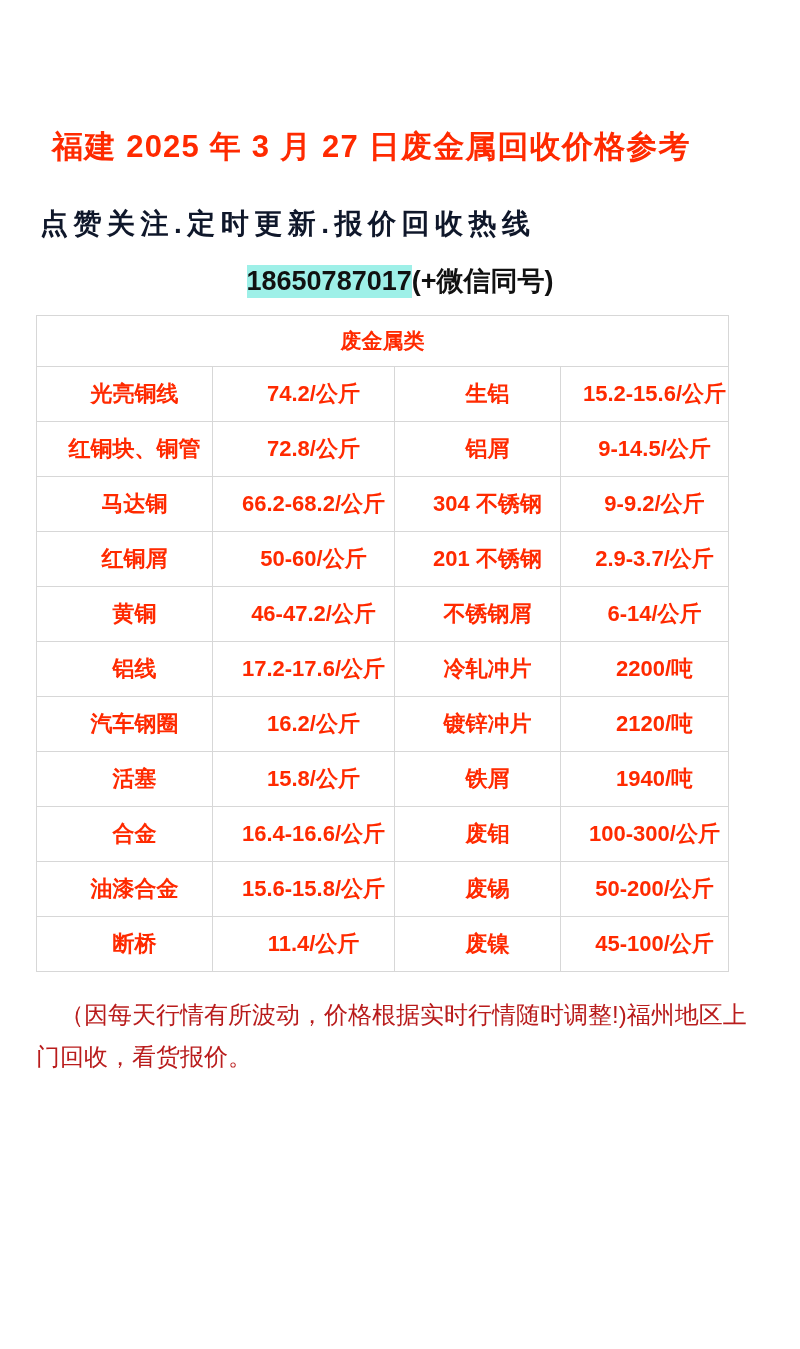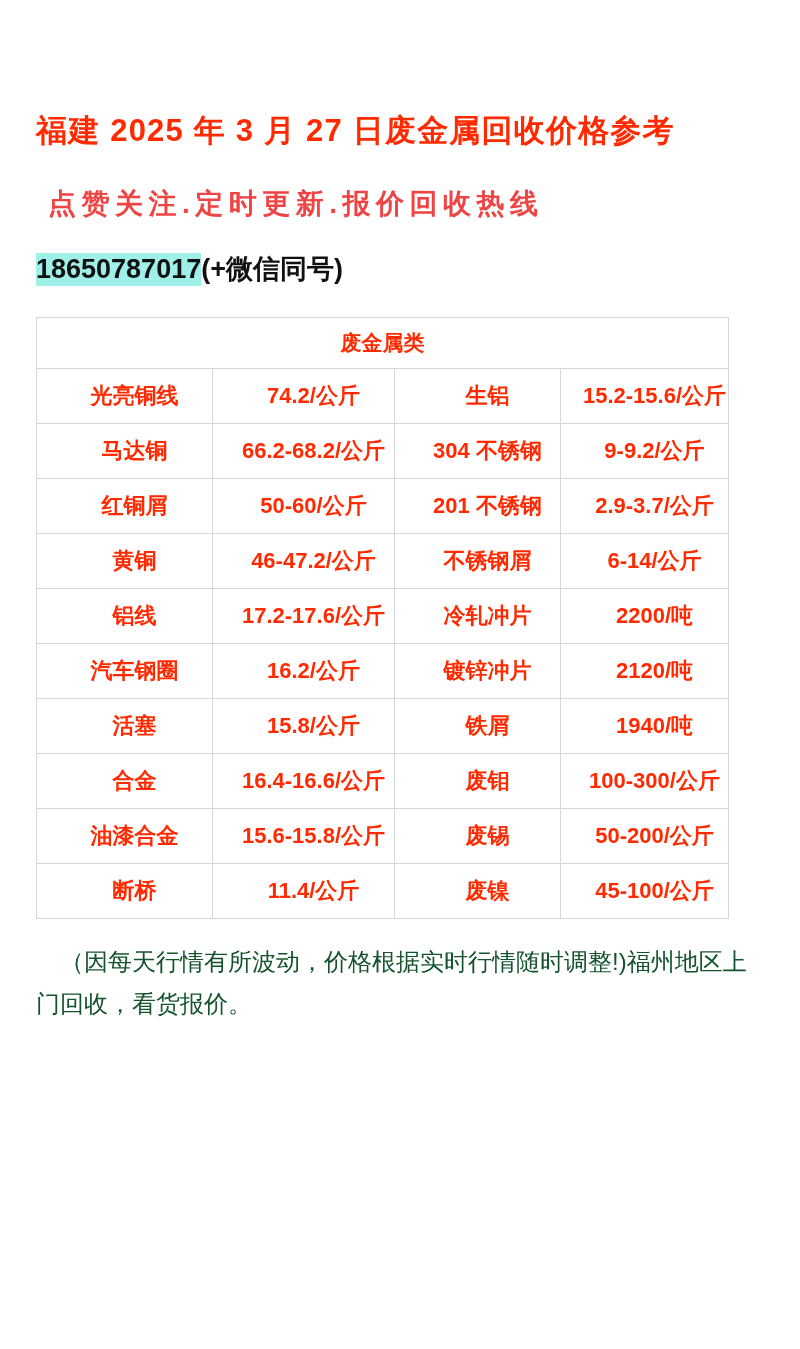--- a/index.html
+++ b/index.html
@@ -15,54 +15,55 @@
     overflow: hidden;
   }
   .page {
     position: relative;
     width: 800px;
     height: 1349px;
     box-sizing: border-box;
     padding: 0 36px;
   }
   .title-main {
-    margin: 0;
+    margin: 16px;
     padding-top: 112px;
     font-size: 31px;
     font-weight: bold;
     color: #ff2a00;
     letter-spacing: 1.2px;
     line-height: 1.2;
     white-space: nowrap;
   }
   .title-sub {
-    margin: 12px;
+    margin: 4px;
     padding-top: 26px;
     font-size: 28px;
     font-weight: bold;
-    color: #ef4444;
+    color: #0f172a;
     letter-spacing: 5.5px;
     line-height: 1.2;
     white-space: nowrap;
   }
   .phone-line {
     margin: 0;
     padding-top: 20px;
     font-size: 27px;
     font-weight: bold;
     color: #111111;
     line-height: 1.2;
     white-space: nowrap;
+    text-align: center;
   }
   .phone-hl {
     background: #9ef0e8;
     padding: 1px 0 2px 0;
   }
   table.price {
-    margin-top: 32px;
+    margin-top: 18px;
     border-collapse: collapse;
     width: 692px;
     table-layout: fixed;
     background: #ffffff;
     padding-left: 24px;
   }
   table.price td {
     border: 1px solid #d7d7d7;
     height: 54px;
     font-size: 22px;
@@ -81,21 +82,21 @@
     font-size: 21px;
   }
   table.price col.c1 { width: 176px; }
   table.price col.c2 { width: 182px; }
   table.price col.c3 { width: 166px; }
   table.price col.c4 { width: 168px; }
   .note {
     margin: 0;
     padding-top: 22px;
     font-size: 24px;
-    color: #14532d;
+    color: #b91c1c;
     line-height: 1.75;
     text-indent: 24px;
   }
 </style>
 </head>
 <body>
 
 <div class="page">
 
   <h1 class="title-main">福建 2025 年 3 月 27 日废金属回收价格参考</h1>
@@ -115,20 +116,26 @@
     </colgroup>
     <tbody>
       <tr>
         <td class="head" colspan="4">废金属类</td>
       </tr>
       <tr>
         <td>光亮铜线</td>
         <td>74.2/公斤</td>
         <td>生铝</td>
         <td>15.2-15.6/公斤</td>
+      </tr>
+      <tr>
+        <td>红铜块、铜管</td>
+        <td> 72.8/公斤</td>
+        <td>铝屑</td>
+        <td>9-14.5/公斤</td>
       </tr>
       <tr>
         <td>马达铜</td>
         <td>66.2-68.2/公斤</td>
         <td>304 不锈钢</td>
         <td>9-9.2/公斤</td>
       </tr>
       <tr>
         <td>红铜屑</td>
         <td>50-60/公斤</td>

